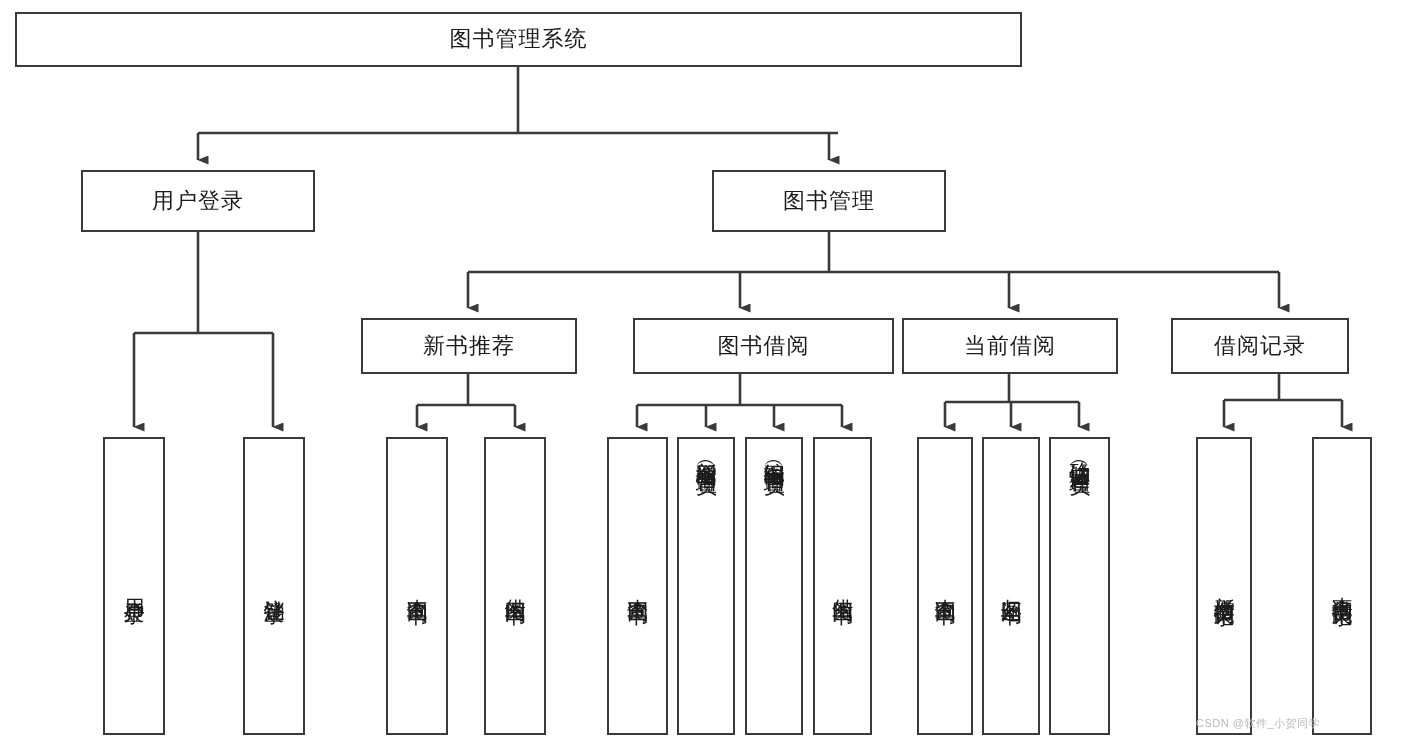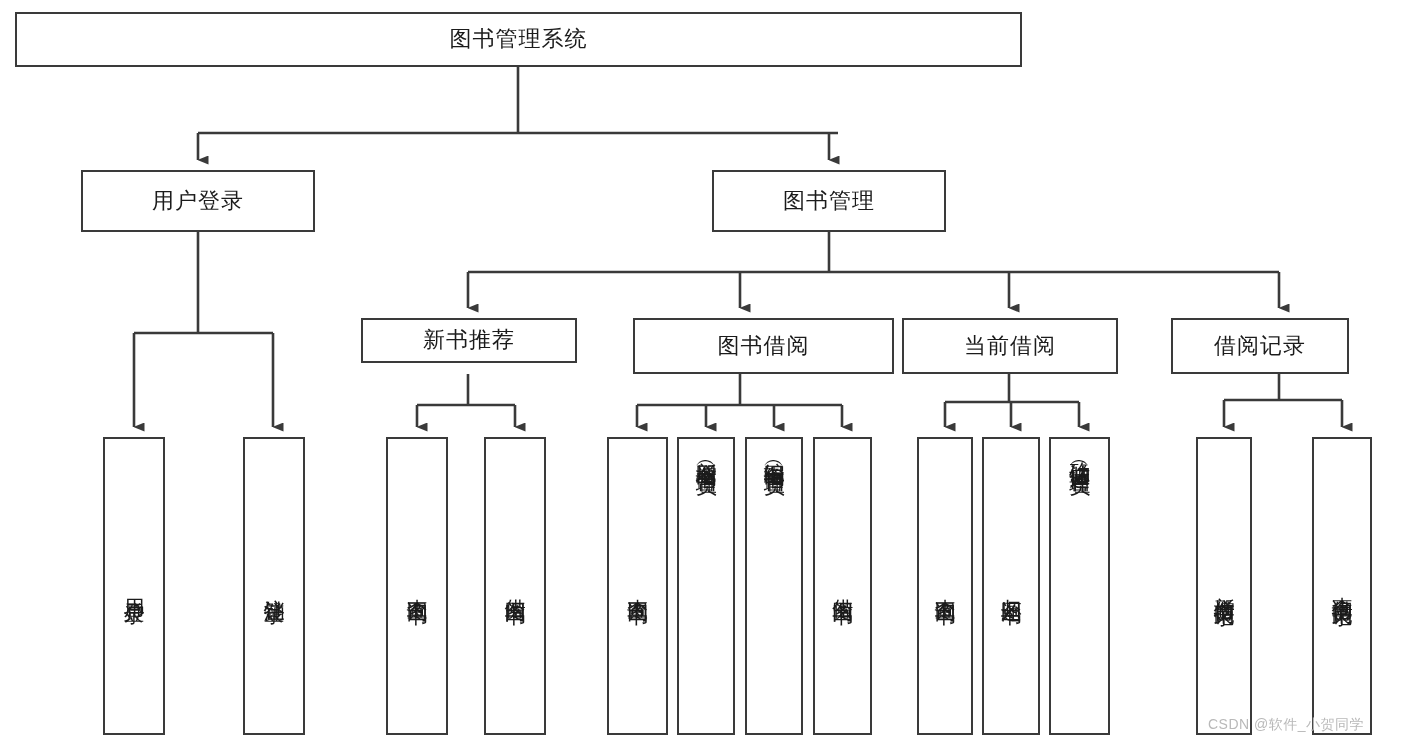--- a/index.html
+++ b/index.html
@@ -50,25 +50,24 @@
     padding: 6px 0;
     align-items: center;
     justify-content: center;
   }
   .node.vert.toptext {
     justify-content: flex-start;
   }
   .watermark {
     position: absolute;
     color: #b9b9b9;
-    font-size: 14px;
+    font-size: 11px;
     white-space: nowrap;
     z-index: 5;
     letter-spacing: 0.5px;
-    margin-left: 12px;
   }
 </style>
 </head>
 <body>
 
 <div id="canvas" style="background: rgb(255, 255, 255);">
 
   <svg class="edge-layer" viewBox="0 0 1405 747" xmlns="http://www.w3.org/2000/svg">
     <defs>
       <marker id="arrowhead" markerWidth="9" markerHeight="11" refX="4.5" refY="10.5" orient="auto" markerUnits="userSpaceOnUse">
@@ -117,21 +116,21 @@
       <path d="M1224,400 L1224,427" marker-end="url(#arrowhead)"></path>
       <path d="M1342,400 L1342,427" marker-end="url(#arrowhead)"></path>
     </g>
   </svg>
 
   <div class="node horiz" id="node-root" style="left: 15px; top: 12px; width: 1007px; height: 55px;">图书管理系统</div>
 
   <div class="node horiz" id="node-l2-0" style="left: 81px; top: 170px; width: 234px; height: 62px;">用户登录</div>
   <div class="node horiz" id="node-l2-1" style="left: 712px; top: 170px; width: 234px; height: 62px;">图书管理</div>
 
-  <div class="node horiz" id="node-l3-0" style="left: 361px; top: 318px; width: 216px; height: 45px;">新书推荐</div>
+  <div class="node horiz" id="node-l3-0" style="left: 361px; top: 318px; width: 216px; height: 56px;">新书推荐</div>
   <div class="node horiz" id="node-l3-1" style="left: 633px; top: 318px; width: 261px; height: 56px;">图书借阅</div>
   <div class="node horiz" id="node-l3-2" style="left: 902px; top: 318px; width: 216px; height: 56px;">当前借阅</div>
   <div class="node horiz" id="node-l3-3" style="left: 1171px; top: 318px; width: 178px; height: 56px;">借阅记录</div>
 
   <div class="node vert" id="node-leaf-0" style="left: 103px; top: 437px; width: 62px; height: 298px;">用户登录</div>
   <div class="node vert" id="node-leaf-1" style="left: 243px; top: 437px; width: 62px; height: 298px;">注销登录</div>
   <div class="node vert" id="node-leaf-2" style="left: 386px; top: 437px; width: 62px; height: 298px;">查询图书</div>
   <div class="node vert" id="node-leaf-3" style="left: 484px; top: 437px; width: 62px; height: 298px;">借阅图书</div>
   <div class="node vert" id="node-leaf-4" style="left: 607px; top: 437px; width: 61px; height: 298px;">查询图书</div>
   <div class="node vert toptext" id="node-leaf-5" style="left: 677px; top: 437px; width: 58px; height: 298px;">新增图书（管理员）</div>

